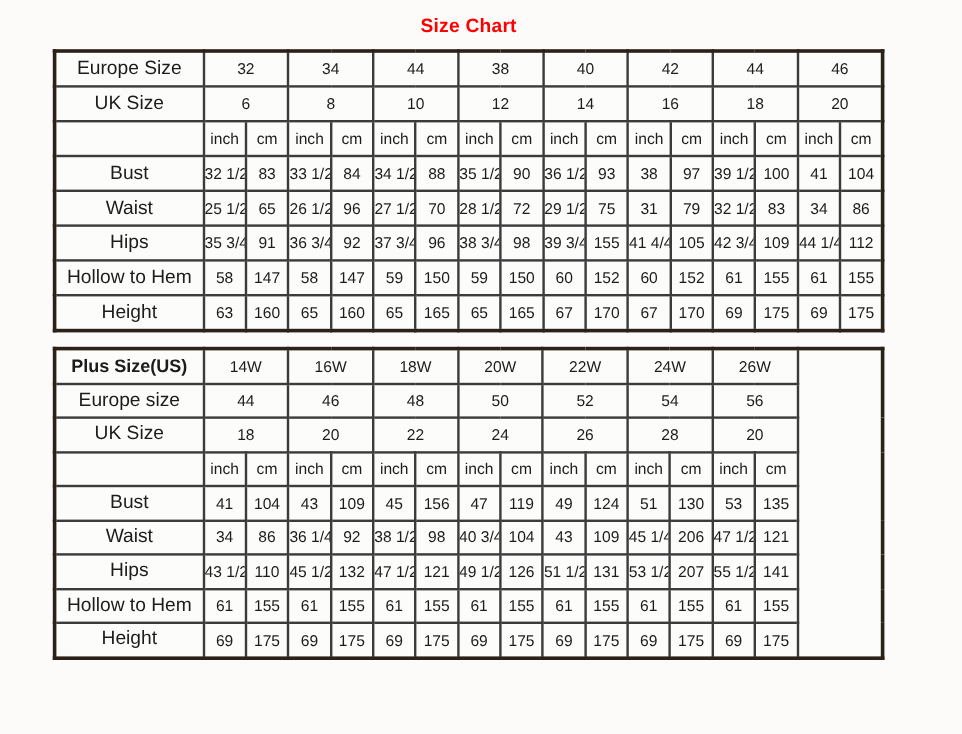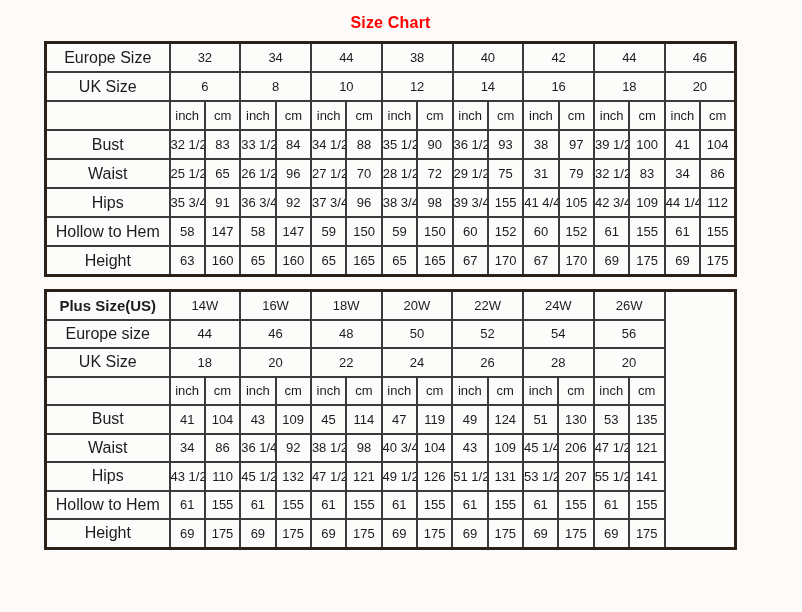--- a/index.html
+++ b/index.html
@@ -282,21 +282,21 @@
           <td class="val">inch</td>
           <td class="val">cm</td>
         </tr>
         <tr>
           <td class="lbl">Bust</td>
           <td class="val">41</td>
           <td class="val">104</td>
           <td class="val">43</td>
           <td class="val">109</td>
           <td class="val">45</td>
-          <td class="val">114</td>
+          <td class="val">156</td>
           <td class="val">47</td>
           <td class="val">119</td>
           <td class="val">49</td>
           <td class="val">124</td>
           <td class="val">51</td>
           <td class="val">130</td>
           <td class="val">53</td>
           <td class="val">135</td>
         </tr>
         <tr>

